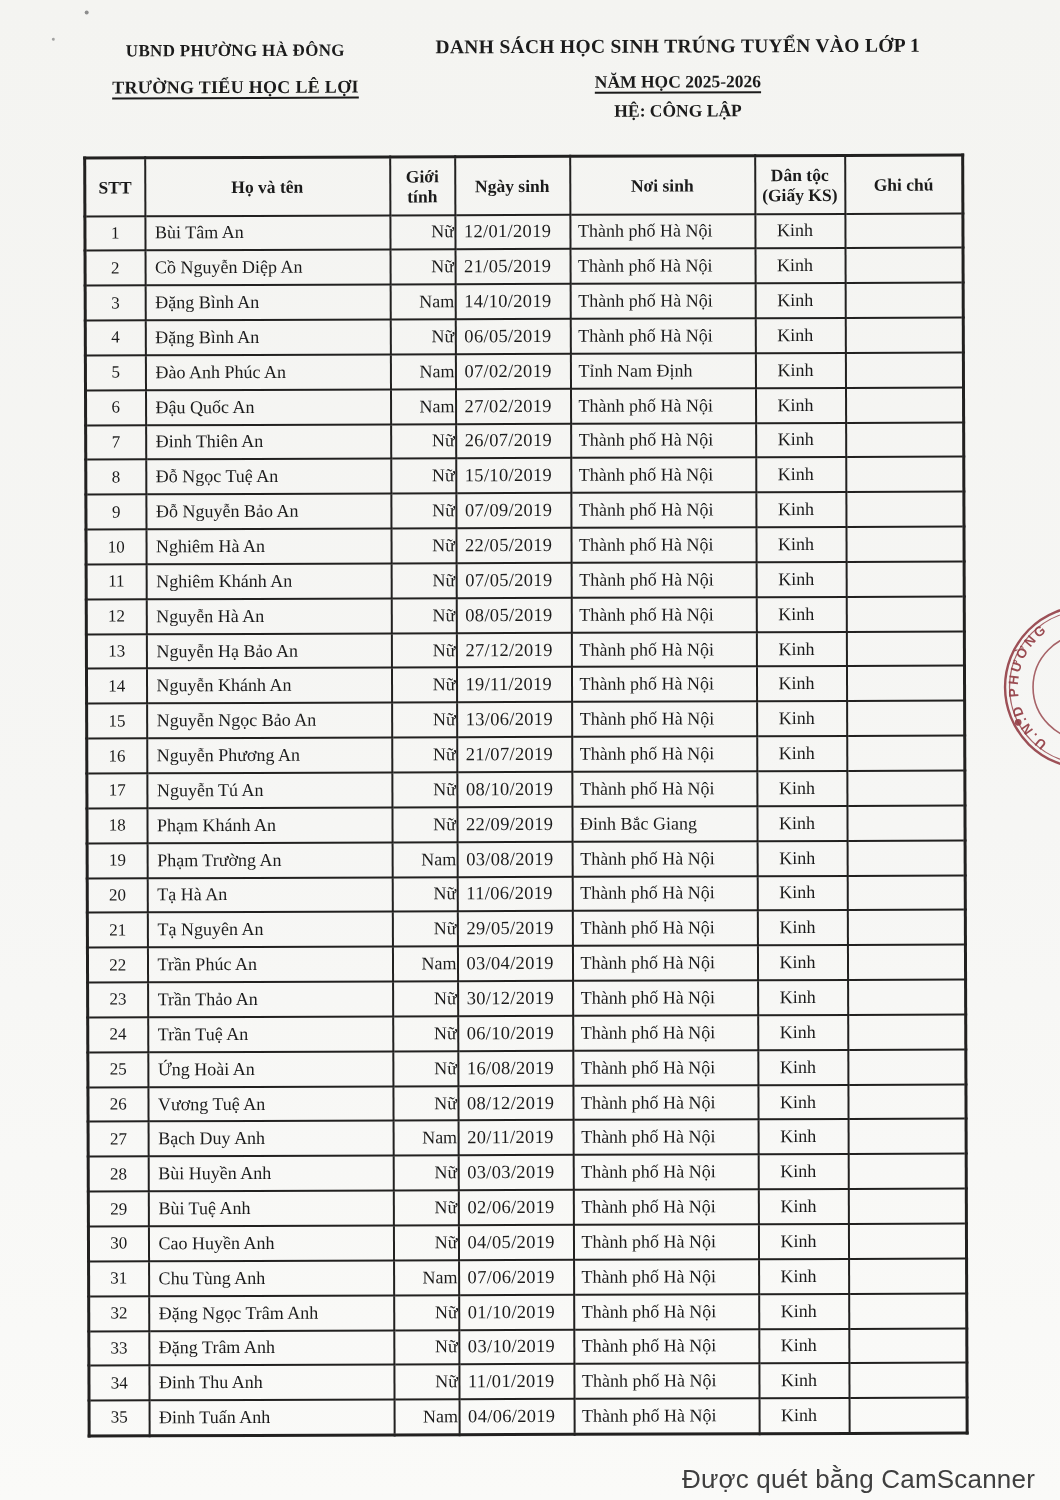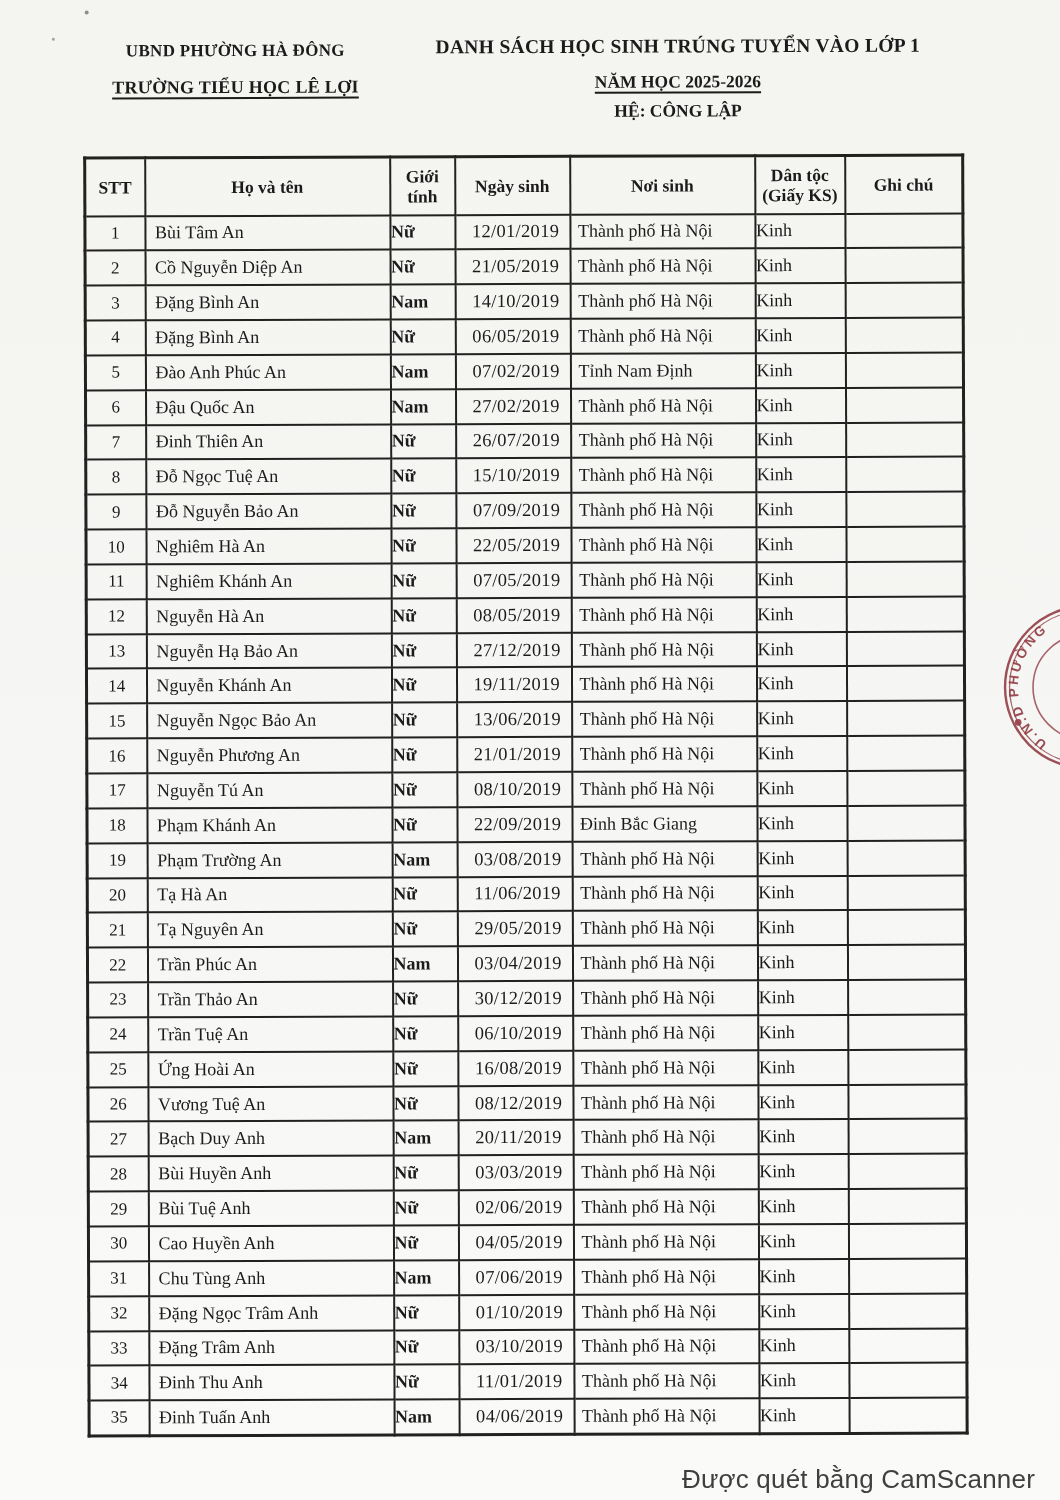--- a/index.html
+++ b/index.html
@@ -38,24 +38,24 @@
   table.students { border-width:3px; }
   col.w0{width:60px} col.w1{width:245px} col.w2{width:65px}
   col.w3{width:115px} col.w4{width:185px} col.w5{width:90px} col.w6{width:118px}
 
   thead tr { height:58px; }
   th { font-size:17.5px; font-weight:bold; line-height:1.15; text-align:center; vertical-align:middle; padding:2px; }
   tbody tr { height:34.85px; }
   td { font-size:18px; vertical-align:middle; white-space:nowrap; overflow:hidden; }
   td.c0 { text-align:center; font-size:17px; }
   td.c1 { padding-left:9px; }
-  td.c2 { text-align:left;font-weight:bold; }
-  td.c3 { padding-left:16px; font-size:18.5px; letter-spacing:.3px; }
+  td.c2 { text-align:right; }
+  td.c3 { padding-left:8px; font-size:18.5px; letter-spacing:.3px; }
   td.c4 { padding-left:7px; }
-  td.c5 { padding-left:0; }
+  td.c5 { padding-left:21px; }
 
   .stamp { position:absolute; left:1001px; top:604px; width:170px; height:170px; opacity:.92; }
 
   .scanner-note {
     position:absolute; top:1464px; right:25px;
     font-family:"Liberation Sans", sans-serif;
     font-size:26px; color:#3f3f3f; letter-spacing:.2px;
   }
 </style>
 </head>
@@ -232,21 +232,21 @@
             <td class="c2">Nữ</td>
             <td class="c3">13/06/2019</td>
             <td class="c4">Thành phố Hà Nội</td>
             <td class="c5">Kinh</td>
             <td class="c6"></td>
           </tr>
           <tr>
             <td class="c0">16</td>
             <td class="c1">Nguyễn Phương An</td>
             <td class="c2">Nữ</td>
-            <td class="c3">21/01/2019</td>
+            <td class="c3">21/07/2019</td>
             <td class="c4">Thành phố Hà Nội</td>
             <td class="c5">Kinh</td>
             <td class="c6"></td>
           </tr>
           <tr>
             <td class="c0">17</td>
             <td class="c1">Nguyễn Tú An</td>
             <td class="c2">Nữ</td>
             <td class="c3">08/10/2019</td>
             <td class="c4">Thành phố Hà Nội</td>

